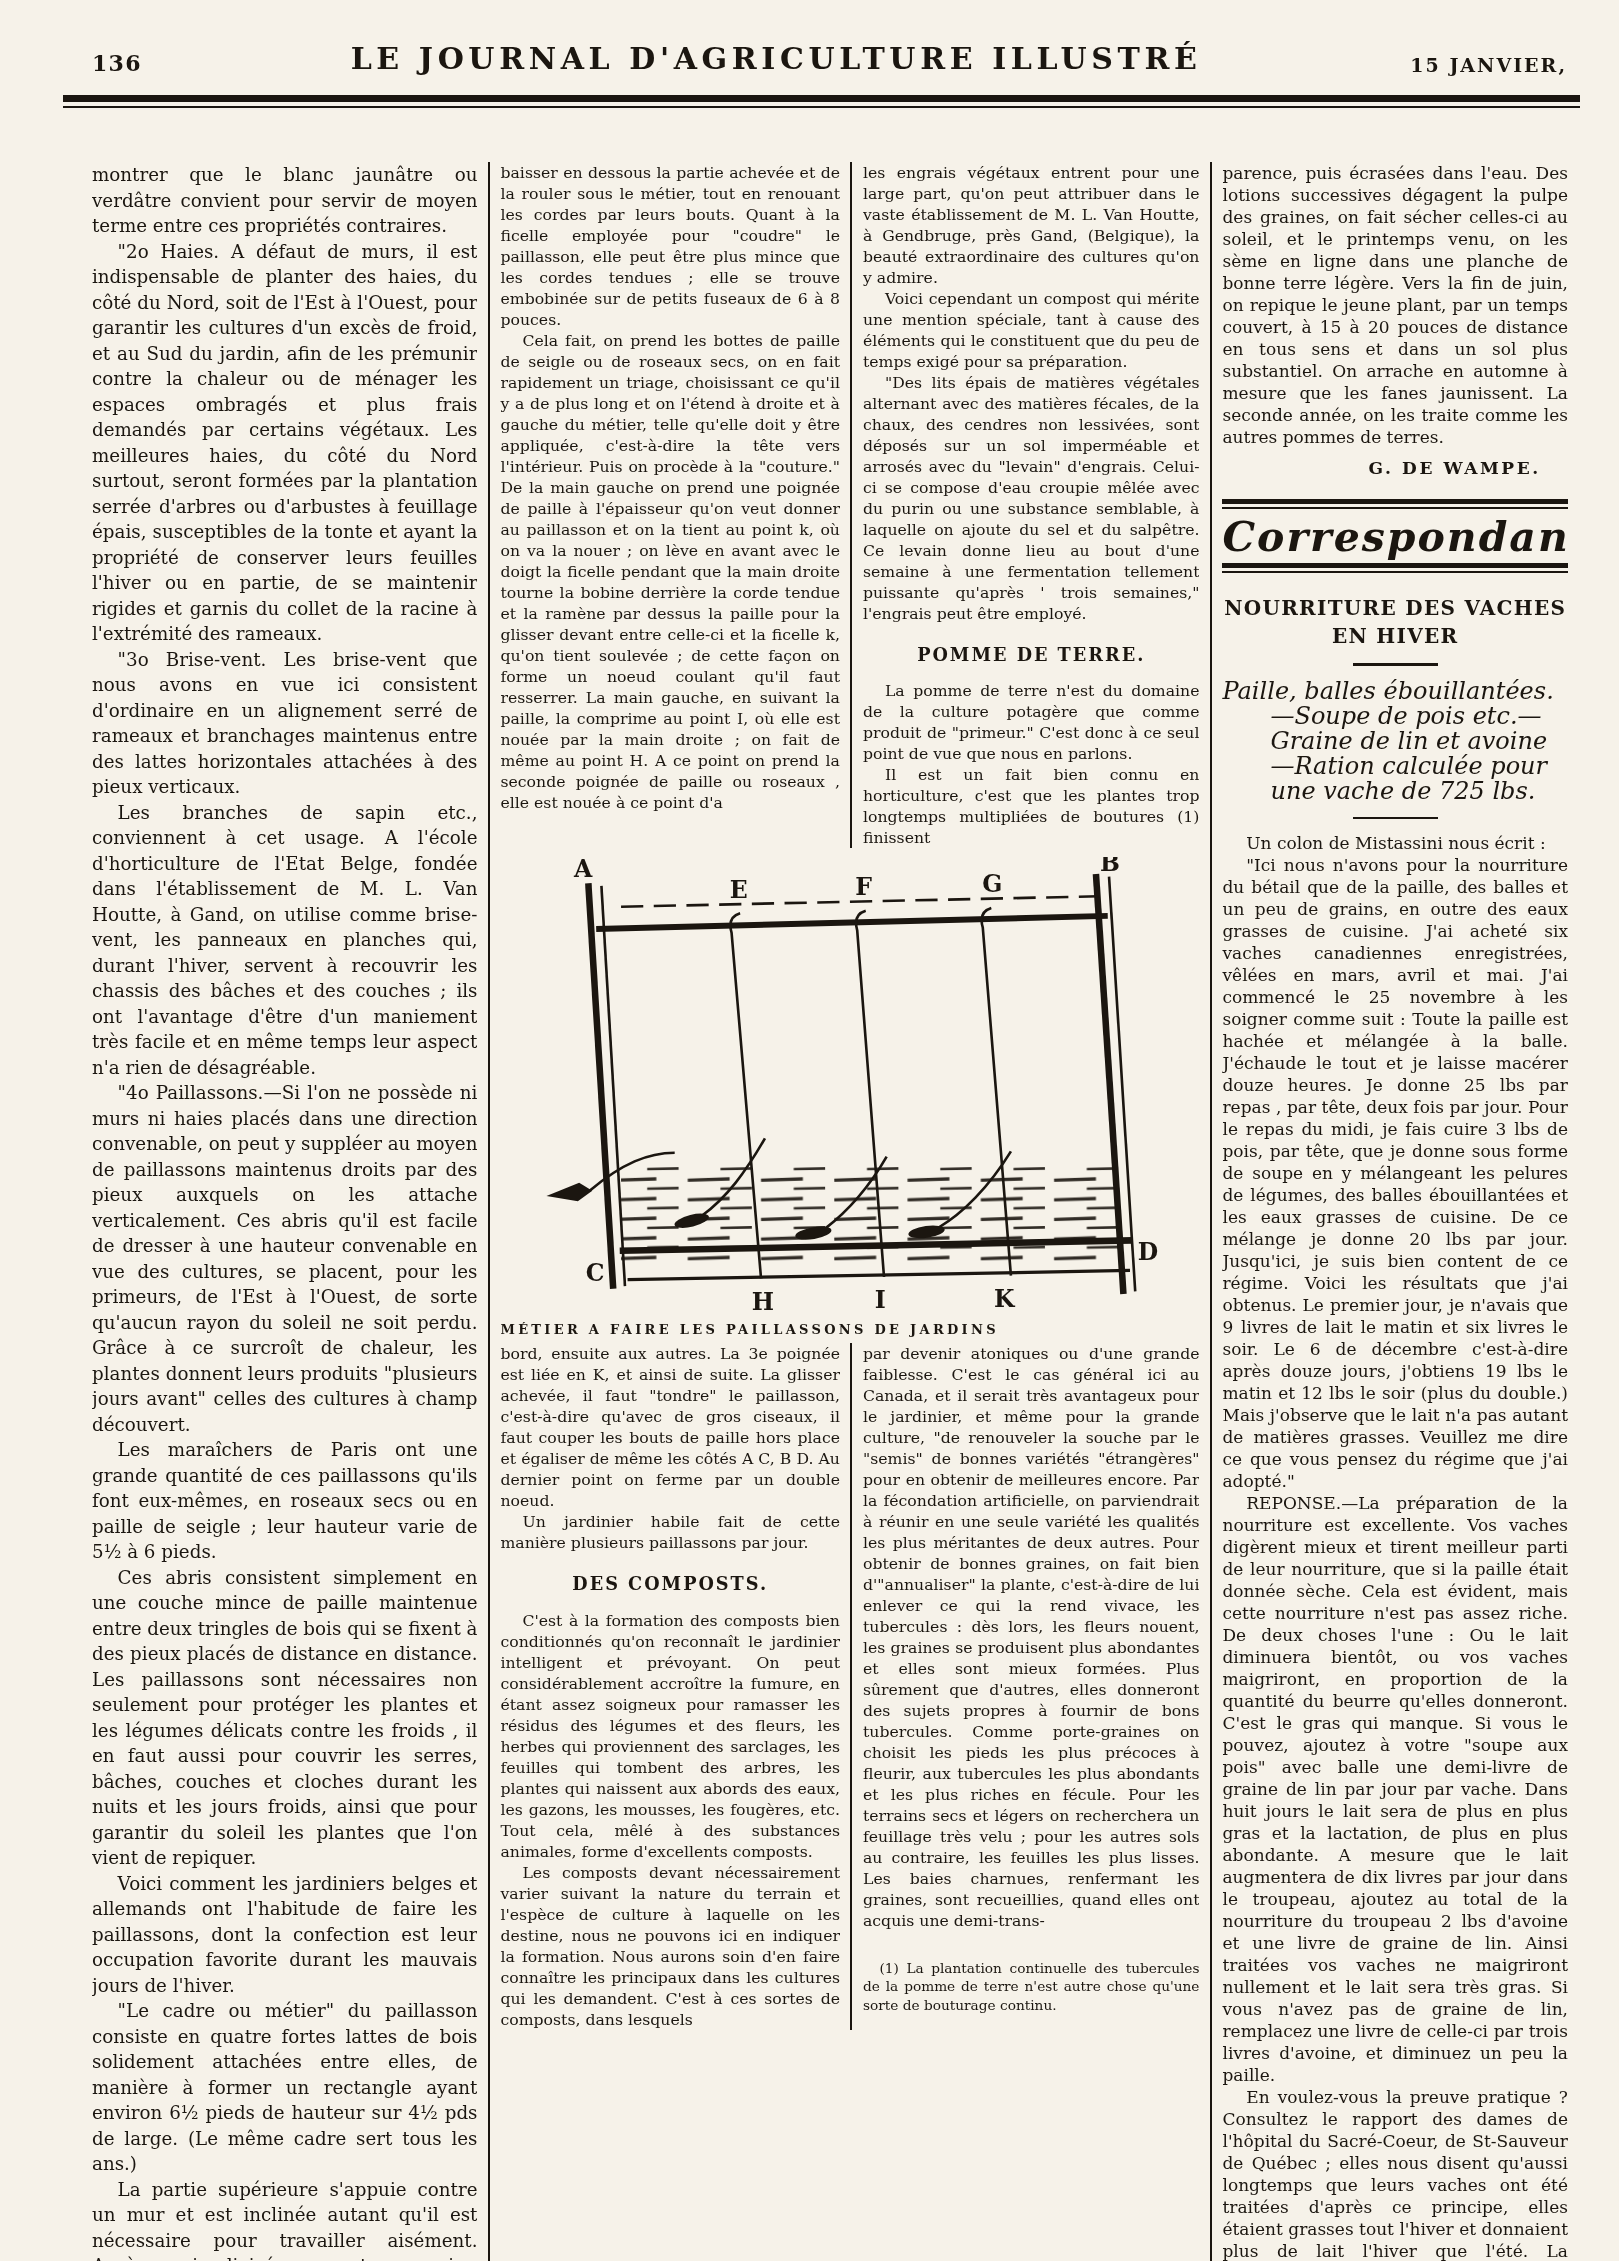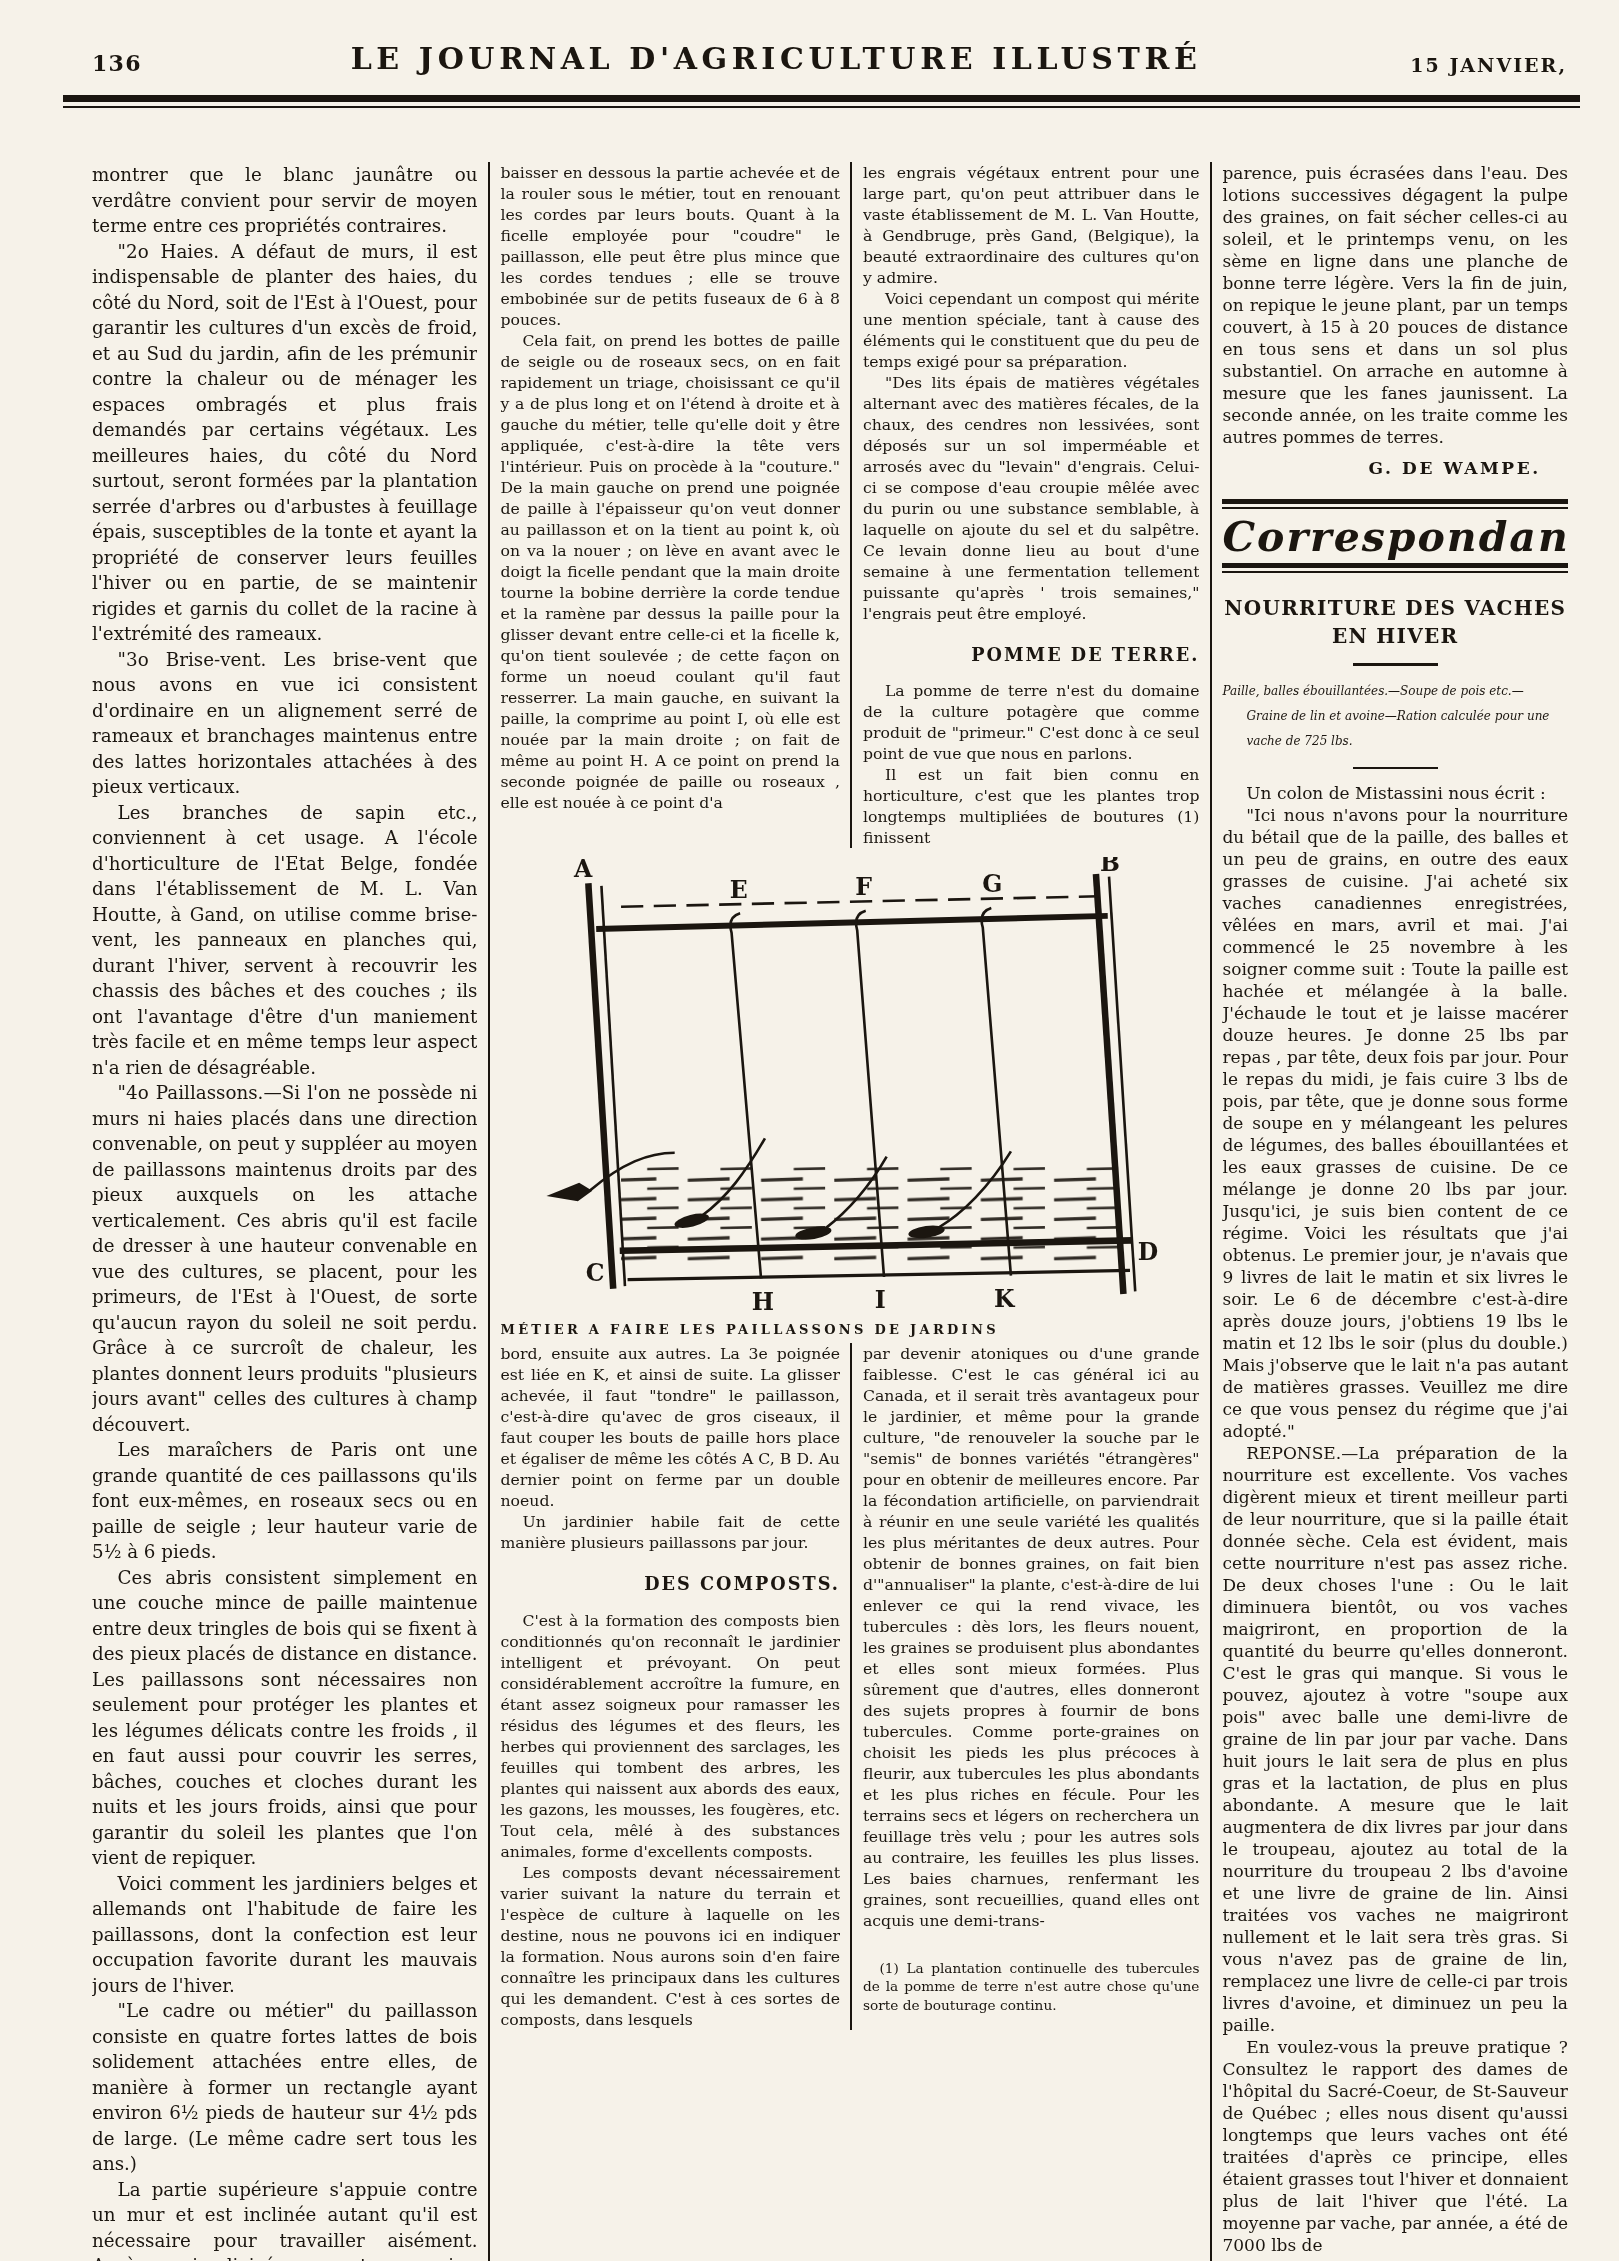--- a/index.html
+++ b/index.html
@@ -21,35 +21,35 @@
   .col{overflow:hidden;}
   .col1{width:386px;font-size:18.3px;line-height:25.5px;}
   .col4{width:346px;font-size:17px;line-height:22px;}
   .mid{width:699px;display:flex;flex-direction:column;}
   .midrow{display:flex;}
   .col2{width:340px;font-size:15.7px;line-height:21px;}
   .col3{width:337px;font-size:15.7px;line-height:21px;}
 
   p{margin:0;text-indent:1.4em;text-align:justify;}
   p.cont{text-indent:0;}
-  .col-heading{text-align:right;font-weight:bold;letter-spacing:2px;font-size:17.7px;margin:19.6px 0 15.7px;text-indent:0;}
+  .col-heading{text-align:center;font-weight:bold;letter-spacing:2px;font-size:17.7px;margin:19.6px 0 15.7px;text-indent:0;}
   .footnote{margin-top:27.5px;font-size:13.7px;line-height:18.3px;}
   .footnote p{text-indent:1.2em;}
 
   .figure-block{margin:9.2px 0 6.5px;text-align:center;}
   .figure-block svg{display:block;margin:0 auto;}
   .figure-caption{font-weight:bold;font-size:13px;letter-spacing:3.3px;margin-top:6.5px;text-indent:0;text-align:left;}
 
   .signature{text-align:right;padding-right:1.6em;font-weight:bold;letter-spacing:2.6px;margin:9.2px 0 19.6px;text-indent:0;}
   .dbl-rule-a{height:5.2px;background:#1b1610;}
   .dbl-rule-b{height:2px;background:#1b1610;margin-top:3.3px;}
   .script-heading{text-align:center;font-size:41px;font-weight:bold;font-style:italic;letter-spacing:2px;margin:17px 0 14.4px;text-indent:0;}
   .article-title{text-align:center;font-weight:bold;font-size:20px;letter-spacing:1.3px;line-height:27.5px;margin:22px 0 5.2px;text-indent:0;}
   .small-rule{width:85px;height:2.6px;background:#1b1610;margin:13px auto;}
-  .deck{font-style:italic;font-size:12px;line-height:25px;padding-left:2em;text-indent:-2em;text-align:left;margin:3.9px 0;}
+  .deck{font-style:italic;font-size:24px;line-height:25px;padding-left:2em;text-indent:-2em;text-align:left;margin:3.9px 0;}
 </style>
 </head>
 <body>
 
 <div class="header">
   <span class="page-num">136</span>
   <h1 class="masthead">LE JOURNAL D'AGRICULTURE ILLUSTRÉ</h1>
   <span class="issue-date">15 JANVIER,</span>
 </div>
 <div class="rule-thick"></div>

